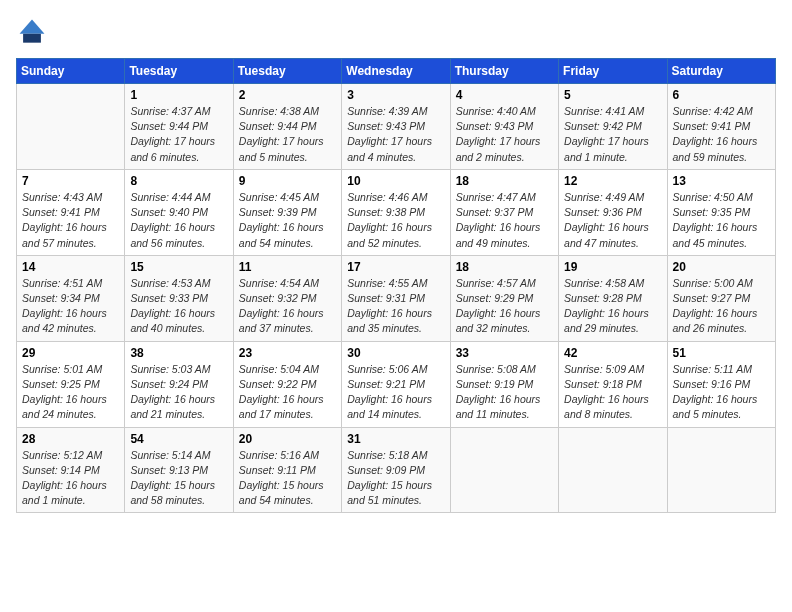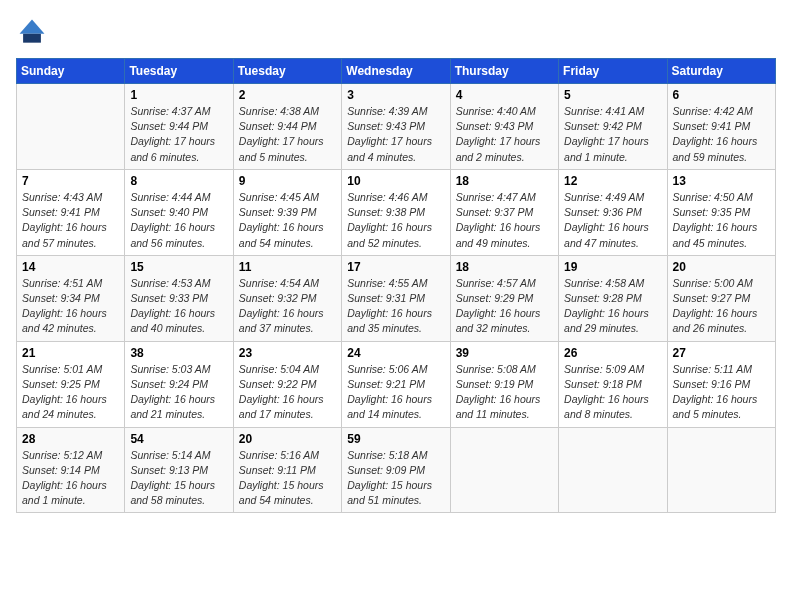--- a/index.html
+++ b/index.html
@@ -203,63 +203,63 @@
           <span class="day-num">19</span>
           <div class="day-info">Sunrise: 4:58 AM<br>Sunset: 9:28 PM<br>Daylight: 16 hours and 29 minutes.</div>
         </td>
         <td>
           <span class="day-num">20</span>
           <div class="day-info">Sunrise: 5:00 AM<br>Sunset: 9:27 PM<br>Daylight: 16 hours and 26 minutes.</div>
         </td>
       </tr>
       <tr>
         <td>
-          <span class="day-num">21</span>
+          <span class="day-num">29</span>
           <div class="day-info">Sunrise: 5:01 AM<br>Sunset: 9:25 PM<br>Daylight: 16 hours and 24 minutes.</div>
         </td>
         <td>
           <span class="day-num">38</span>
           <div class="day-info">Sunrise: 5:03 AM<br>Sunset: 9:24 PM<br>Daylight: 16 hours and 21 minutes.</div>
         </td>
         <td>
           <span class="day-num">23</span>
           <div class="day-info">Sunrise: 5:04 AM<br>Sunset: 9:22 PM<br>Daylight: 16 hours and 17 minutes.</div>
         </td>
         <td>
-          <span class="day-num">24</span>
+          <span class="day-num">30</span>
           <div class="day-info">Sunrise: 5:06 AM<br>Sunset: 9:21 PM<br>Daylight: 16 hours and 14 minutes.</div>
         </td>
         <td>
-          <span class="day-num">39</span>
+          <span class="day-num">33</span>
           <div class="day-info">Sunrise: 5:08 AM<br>Sunset: 9:19 PM<br>Daylight: 16 hours and 11 minutes.</div>
         </td>
         <td>
-          <span class="day-num">26</span>
+          <span class="day-num">42</span>
           <div class="day-info">Sunrise: 5:09 AM<br>Sunset: 9:18 PM<br>Daylight: 16 hours and 8 minutes.</div>
         </td>
         <td>
-          <span class="day-num">27</span>
+          <span class="day-num">51</span>
           <div class="day-info">Sunrise: 5:11 AM<br>Sunset: 9:16 PM<br>Daylight: 16 hours and 5 minutes.</div>
         </td>
       </tr>
       <tr>
         <td>
           <span class="day-num">28</span>
           <div class="day-info">Sunrise: 5:12 AM<br>Sunset: 9:14 PM<br>Daylight: 16 hours and 1 minute.</div>
         </td>
         <td>
           <span class="day-num">54</span>
           <div class="day-info">Sunrise: 5:14 AM<br>Sunset: 9:13 PM<br>Daylight: 15 hours and 58 minutes.</div>
         </td>
         <td>
           <span class="day-num">20</span>
           <div class="day-info">Sunrise: 5:16 AM<br>Sunset: 9:11 PM<br>Daylight: 15 hours and 54 minutes.</div>
         </td>
         <td>
-          <span class="day-num">59</span>
+          <span class="day-num">31</span>
           <div class="day-info">Sunrise: 5:18 AM<br>Sunset: 9:09 PM<br>Daylight: 15 hours and 51 minutes.</div>
         </td>
         <td></td>
         <td></td>
         <td></td>
       </tr>
     </tbody>
 </table>
 
 </body></html>

